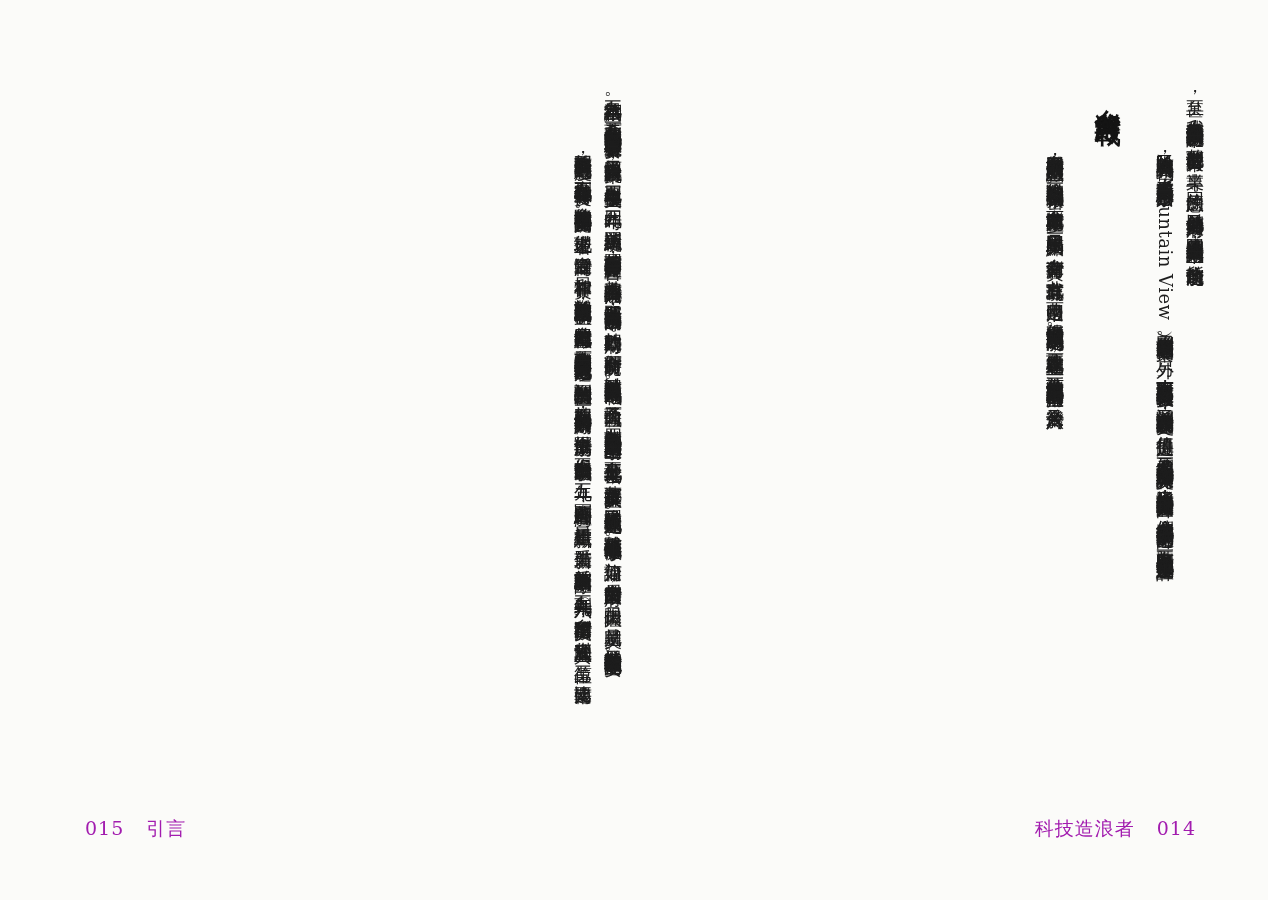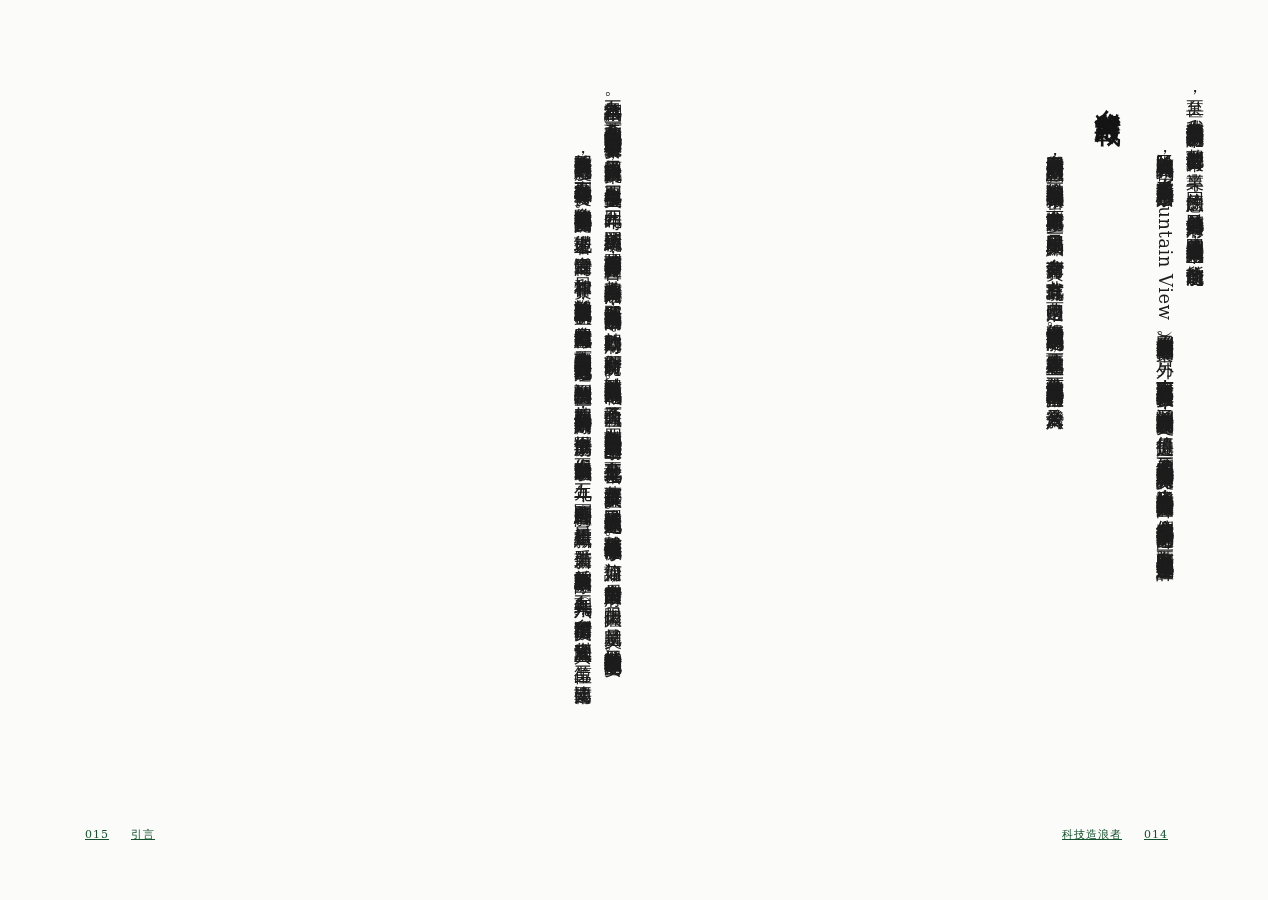--- a/index.html
+++ b/index.html
@@ -54,28 +54,27 @@
     font-size: 26px;
     line-height: 40px;
     letter-spacing: 3px;
     font-weight: bold;
     color: #141414;
   }
 
   .footer {
     position: absolute;
     bottom: 58px;
-    font-size: 11px;
+    font-size: 19px;
     letter-spacing: 1px;
-    color: #14532d;
+    color: #a21caf;
     white-space: nowrap;
-    text-decoration: underline;
   }
   .footer-left  { left: 85px; }
-  .footer-right { right: 100px; }
+  .footer-right { right: 72px; }
   .footer .gap { display: inline-block; width: 22px; }
 </style>
 </head>
 <body>
 
 <div class="spread">
 
   <div class="page page-left">
     <div class="text-area">
       <p class="para indent-0">九五年割讓給日本。蔣介石在一九二七年到一九四九年擔任中國軍事統帥（國民政府軍事委員會委員長），領導中國於二次大戰時對抗日本，一九四五年從日本收復失土。一九四三年時，美國羅斯福總統、英國首相邱吉爾與蔣介石宣布了開羅宣言，其中承認台灣由蔣介石統治。即便羅斯福於二戰時支持蔣所領導的中國，杜魯門政府時期，卻對蔣介石有所防範，以致於美國並沒有積極介入他跟毛澤東的內戰。蔣介石輸了內戰，一九四九年帶著一百多萬中國人退守到台灣以及中國外海的一些小島。直至他於一九七五年去世，蔣都沒有放棄要反攻大陸，國民黨繼任的幾位領導人也是如此。雖然現實看起來成功的可能性非常微小。無論如何，窩居台灣的中華民國政府，跟另一個大陸，就是美國，發展出特殊微妙的政治關係來保障他們的安全。</p>

